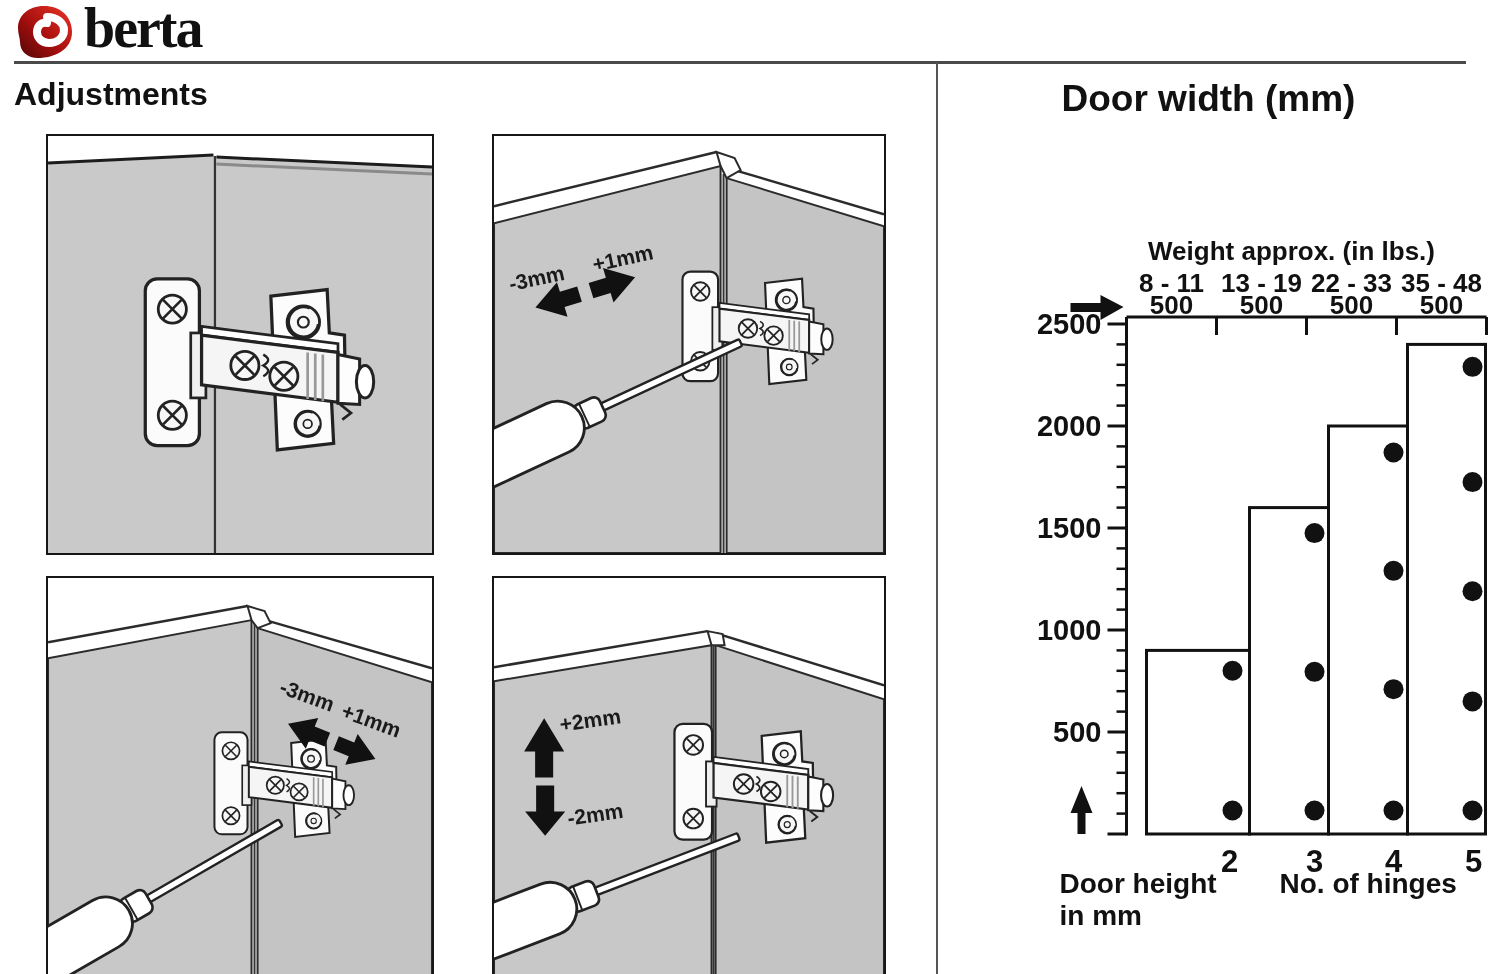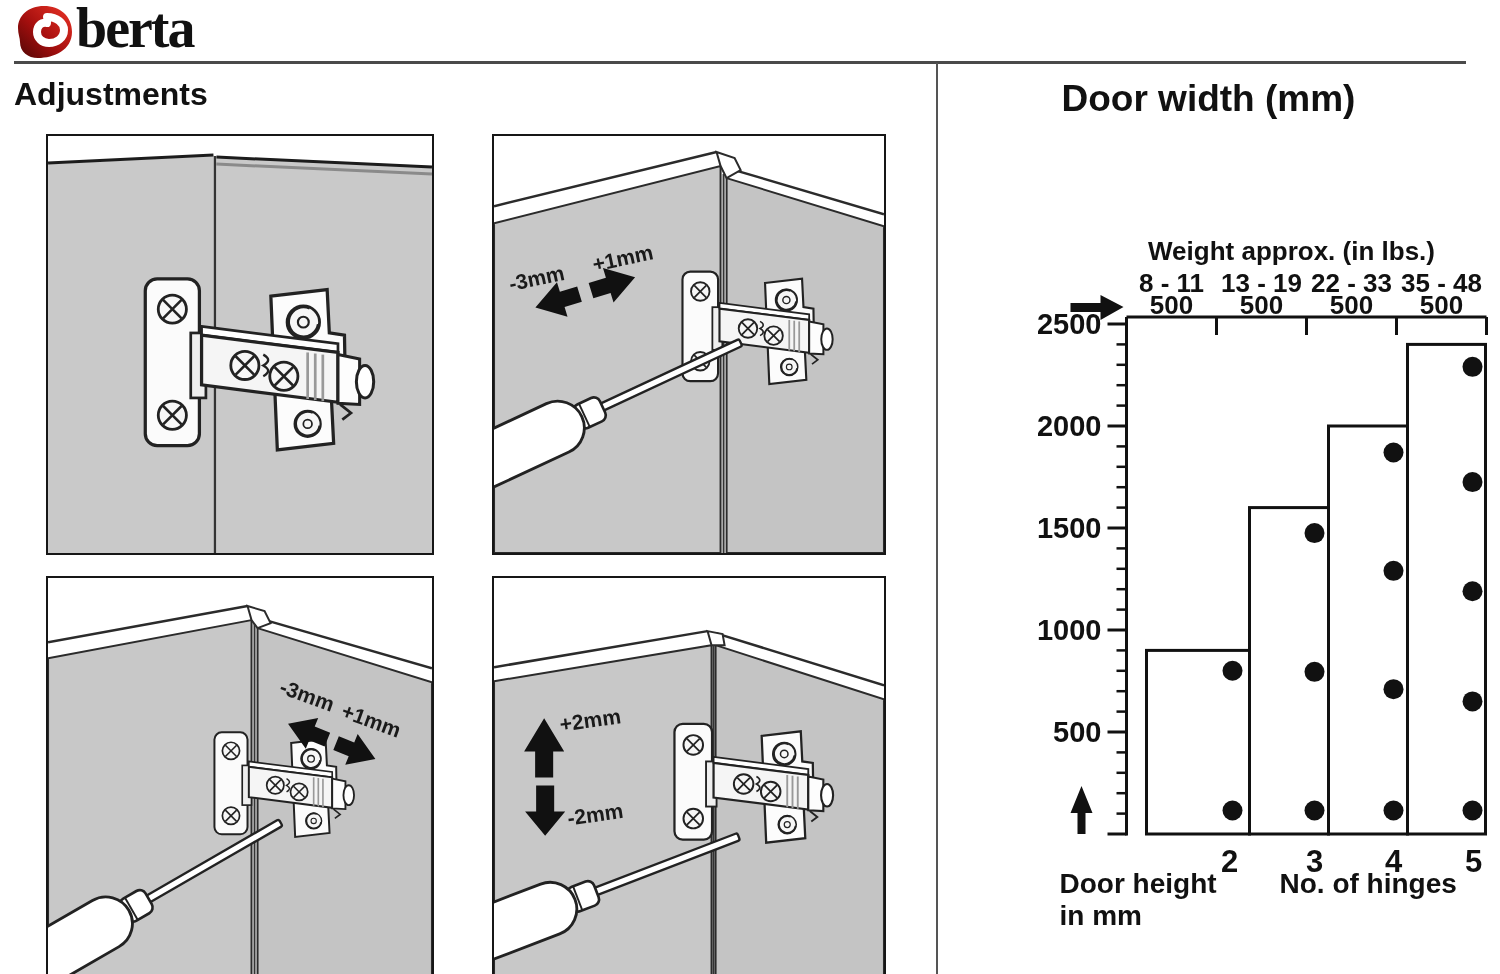--- a/index.html
+++ b/index.html
@@ -1,19 +1,19 @@
 <!DOCTYPE html>
 <html><head>
 <meta charset="utf-8">
 <style>
   html,body{margin:0;padding:0;}
   body{width:1500px;height:974px;background:#fff;color:#111;
        font-family:"Liberation Sans",sans-serif;position:relative;overflow:hidden;}
   .page{position:absolute;inset:0;background:#fff;}
-  .logo{position:absolute;left:14px;top:4px;display:flex;align-items:flex-start;}
+  .logo{position:absolute;left:14px;top:4px;display:flex;align-items:flex-start;gap:8px;}
   .logo-mark{width:62px;height:56px;}
   .logo-text{font-family:"Liberation Serif",serif;font-weight:700;font-size:56px;
              letter-spacing:-2px;line-height:1.0;margin-top:-4px;}
   .hrule{position:absolute;left:14px;top:61px;width:1452px;height:2.5px;background:#4a4a4a;}
   .section-title{position:absolute;left:14px;top:76px;font-size:32px;font-weight:bold;}
   .panel{position:absolute;background:#fff;border:2.5px solid #161616;box-sizing:border-box;}
   #p1{left:6px;top:118px;width:388px;height:421px;}
   #p2{left:452px;top:118px;width:394px;height:421px;}
   #p3{left:6px;top:560px;width:388px;height:414px;border-bottom:none;}
   #p4{left:452px;top:560px;width:394px;height:414px;border-bottom:none;}

